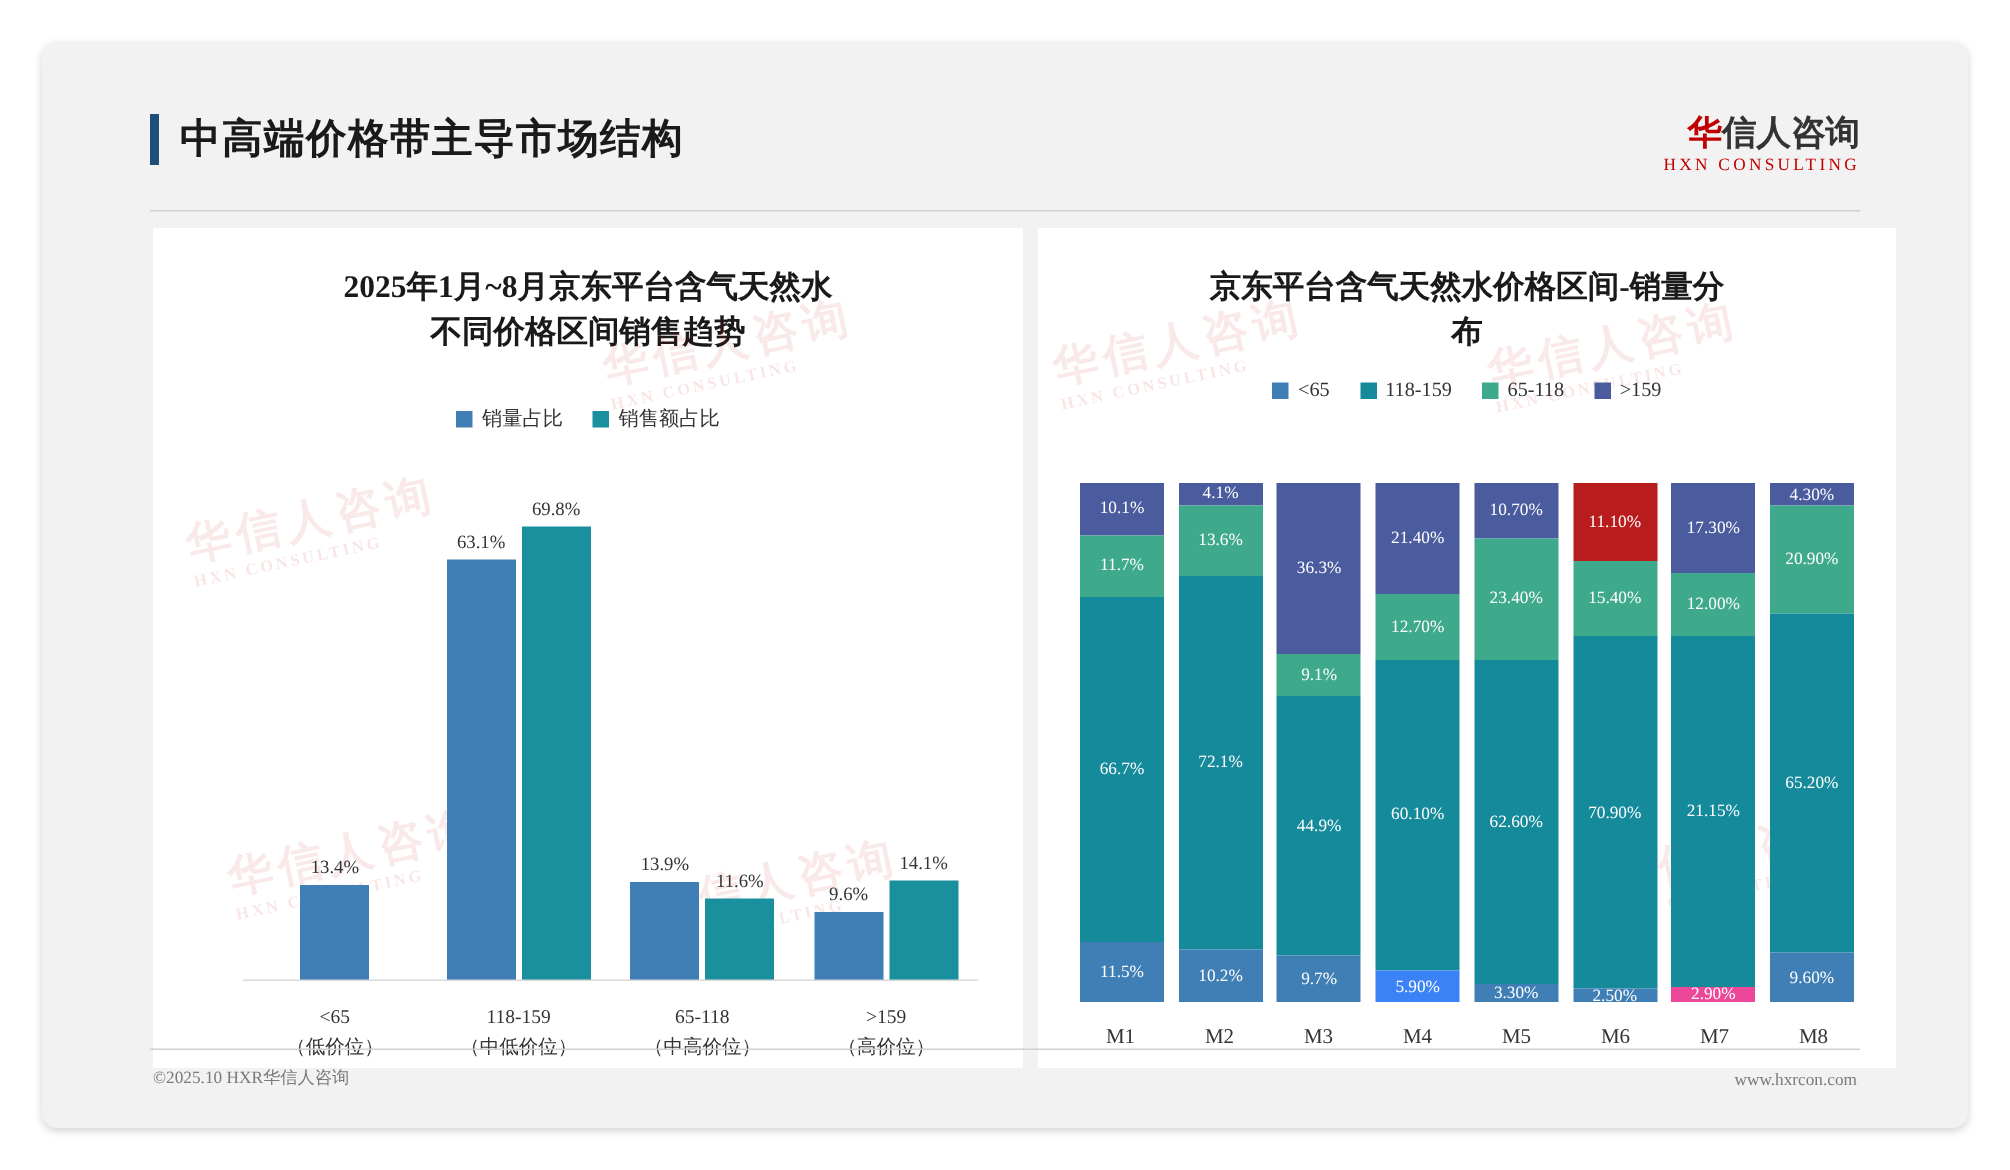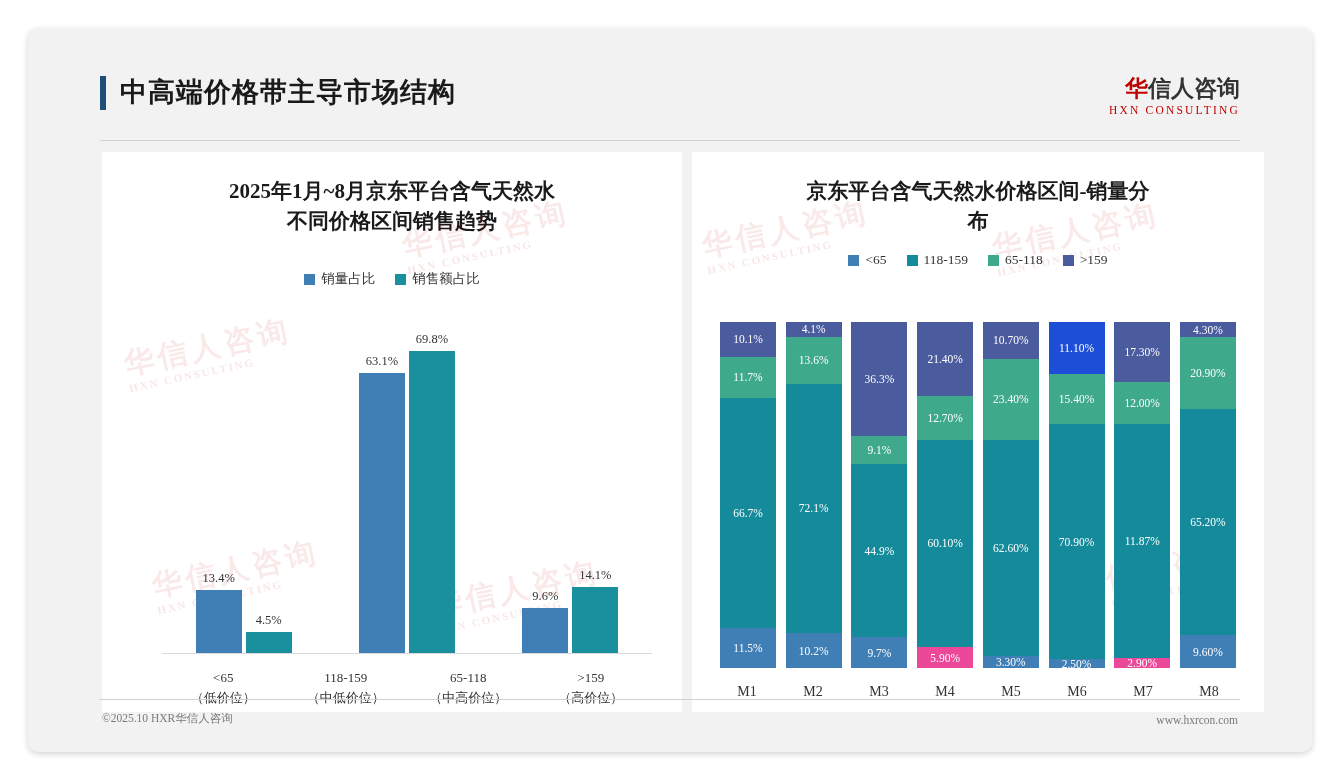--- a/index.html
+++ b/index.html
@@ -330,37 +330,43 @@
     </div>
 
     <div class="chart-left">
       <div class="groups">
 
         <div class="group">
           <div class="bar-wrap">
             <div class="bar-label">13.4%</div>
             <div class="bar" style="height:64px;background:#3f7fb5"></div>
           </div>
-          <div class="bar-wrap">
-            <div class="bar-label">4.5%</div>
-            <div class="bar" style="height:22px;background:#1a8f9e"></div>
-          </div>
         </div>
 
         <div class="group">
           <div class="bar-wrap">
             <div class="bar-label">63.1%</div>
             <div class="bar" style="height:281px;background:#3f7fb5"></div>
           </div>
           <div class="bar-wrap">
             <div class="bar-label">69.8%</div>
             <div class="bar" style="height:311px;background:#1a8f9e"></div>
           </div>
         </div>
 
+        <div class="group">
+          <div class="bar-wrap">
+            <div class="bar-label">13.9%</div>
+            <div class="bar" style="height:66px;background:#3f7fb5"></div>
+          </div>
+          <div class="bar-wrap">
+            <div class="bar-label">11.6%</div>
+            <div class="bar" style="height:55px;background:#1a8f9e"></div>
+          </div>
+        </div>
 
         <div class="group">
           <div class="bar-wrap">
             <div class="bar-label">9.6%</div>
             <div class="bar" style="height:46px;background:#3f7fb5"></div>
           </div>
           <div class="bar-wrap">
             <div class="bar-label">14.1%</div>
             <div class="bar" style="height:67px;background:#1a8f9e"></div>
           </div>
@@ -480,42 +486,42 @@
         <div class="stack">
           <div class="seg" style="height:74px;background:#4a5b9e">
               <span>21.40%</span>
             </div>
           <div class="seg" style="height:44px;background:#3fa98c">
               <span>12.70%</span>
             </div>
           <div class="seg" style="height:208px;background:#158a9b">
               <span>60.10%</span>
             </div>
-          <div class="seg" style="height:21px;background:#ec4899">
+          <div class="seg" style="height:21px;background:#3b82f6">
               <span>5.90%</span>
             </div>
         </div>
 
         <div class="stack">
           <div class="seg" style="height:37px;background:#4a5b9e">
               <span>10.70%</span>
             </div>
           <div class="seg" style="height:81px;background:#3fa98c">
               <span>23.40%</span>
             </div>
           <div class="seg" style="height:217px;background:#158a9b">
               <span>62.60%</span>
             </div>
           <div class="seg" style="height:12px;background:#3f7fb5">
               <span>3.30%</span>
             </div>
         </div>
 
         <div class="stack">
-          <div class="seg" style="height:54px;background:#1d4ed8">
+          <div class="seg" style="height:54px;background:#b91c1c">
               <span>11.10%</span>
             </div>
           <div class="seg" style="height:53px;background:#3fa98c">
               <span>15.40%</span>
             </div>
           <div class="seg" style="height:246px;background:#158a9b">
               <span>70.90%</span>
             </div>
           <div class="seg" style="height:9px;background:#3f7fb5">
               <span>2.50%</span>
@@ -523,21 +529,21 @@
         </div>
 
         <div class="stack">
           <div class="seg" style="height:60px;background:#4a5b9e">
               <span>17.30%</span>
             </div>
           <div class="seg" style="height:42px;background:#3fa98c">
               <span>12.00%</span>
             </div>
           <div class="seg" style="height:235px;background:#158a9b">
-              <span>11.87%</span>
+              <span>21.15%</span>
             </div>
           <div class="seg" style="height:10px;background:#ec4899">
               <span>2.90%</span>
             </div>
         </div>
 
         <div class="stack">
           <div class="seg" style="height:15px;background:#4a5b9e">
               <span>4.30%</span>
             </div>

